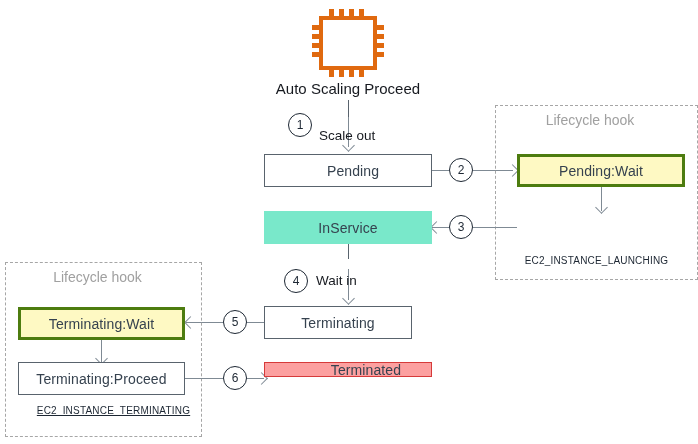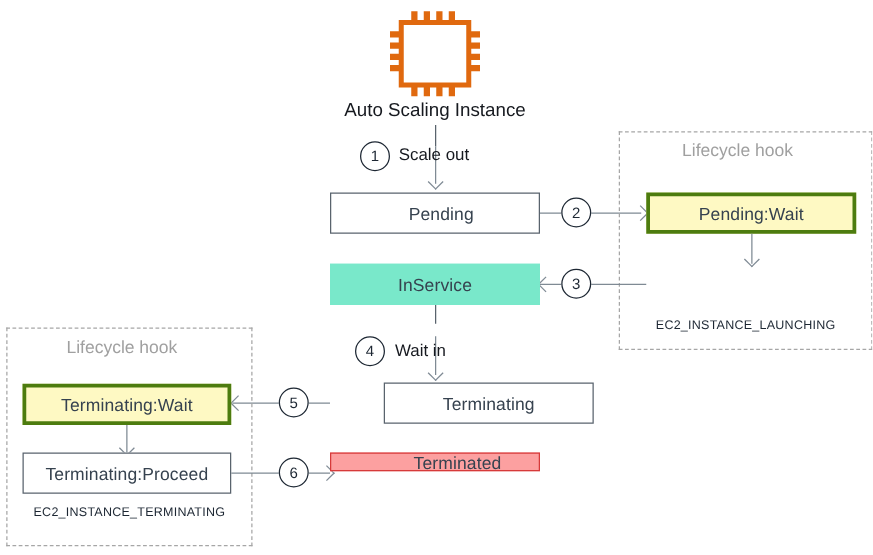--- a/index.html
+++ b/index.html
@@ -168,28 +168,28 @@
         <rect x="5" y="44" width="9" height="5"></rect>
 
         <rect x="68" y="17" width="9" height="5"></rect>
         <rect x="68" y="26" width="9" height="5"></rect>
         <rect x="68" y="35" width="9" height="5"></rect>
         <rect x="68" y="44" width="9" height="5"></rect>
       </g>
     </svg>
   </div>
 
-  <div class="instance-label" style="left:248px; top:80px; width:200px;">Auto Scaling Instance</div>
+  <div class="instance-label" style="left:248px; top:80px; width:200px;">Auto Scaling Proceed</div>
 
   <div class="line-dark-v" style="left:348px; top:100px; height:17px;"></div>
   <div class="line-v" style="left:348px; top:117px; height:30px;"></div>
   <div class="arrow arrow-down" style="left:344px; top:141px;"></div>
 
   <div class="num-circle" style="left:288px; top:113px;">1</div>
-  <div class="flow-label" style="left:319px; top:116px;">Scale out</div>
+  <div class="flow-label" style="left:319px; top:128px;">Scale out</div>
 
   <div class="state-box box-plain" style="left:264px; top:154px; width:168px; height:33px;padding-left:10px;">Pending</div>
 
   <div class="line-h" style="left:432px; top:170px; width:17px;"></div>
   <div class="num-circle" style="left:449px; top:158px;">2</div>
   <div class="line-h" style="left:473px; top:170px; width:40px;"></div>
   <div class="arrow arrow-right" style="left:508px; top:166px;"></div>
 
   <div class="hook-group" style="left:495px; top:105px; width:203px; height:175px;"></div>
   <div class="hook-title" style="left:495px; top:112px; width:190px;">Lifecycle hook</div>
@@ -209,38 +209,38 @@
 
   <div class="state-box box-teal" style="left:264px; top:211px; width:168px; height:33px;">InService</div>
 
   <div class="line-dark-v" style="left:348px; top:244px; height:15px;"></div>
   <div class="line-v" style="left:348px; top:269px; height:31px;"></div>
   <div class="arrow arrow-down" style="left:344px; top:294px;"></div>
 
   <div class="num-circle" style="left:284px; top:269px;">4</div>
   <div class="flow-label" style="left:316px; top:273px;">Wait in</div>
 
-  <div class="state-box box-plain" style="left:264px; top:306px; width:168px; height:33px;margin-left:43px;">Terminating</div>
+  <div class="state-box box-plain" style="left:264px; top:306px; width:148px; height:33px;">Terminating</div>
 
   <div class="line-h" style="left:247px; top:322px; width:17px;"></div>
   <div class="num-circle" style="left:223px; top:310px;">5</div>
   <div class="line-h" style="left:186px; top:322px; width:37px;"></div>
   <div class="arrow arrow-left" style="left:186px; top:318px;"></div>
 
   <div class="hook-group" style="left:5px; top:262px; width:197px; height:175px;"></div>
   <div class="hook-title" style="left:5px; top:269px; width:185px;">Lifecycle hook</div>
 
   <div class="state-box box-blue" style="left:18px; top:307px; width:167px; height:33px;">Terminating:Wait</div>
 
   <div class="line-v" style="left:101px; top:340px; height:22px;"></div>
   <div class="arrow arrow-down" style="left:97px; top:354px;"></div>
 
   <div class="state-box box-plain" style="left:18px; top:362px; width:167px; height:33px;">Terminating:Proceed</div>
 
-  <div class="hook-caption" style="left:5px; top:405px; width:197px;">EC2_INSTANCE_TERMINATING</div>
+  <div class="hook-caption" style="left:15px; top:405px; width:197px;text-decoration:underline;">EC2_INSTANCE_TERMINATING</div>
 
   <div class="line-h" style="left:185px; top:378px; width:38px;"></div>
   <div class="num-circle" style="left:223px; top:366px;">6</div>
   <div class="line-h" style="left:247px; top:378px; width:17px;"></div>
   <div class="arrow arrow-right" style="left:257px; top:374px;"></div>
 
   <div class="state-box box-red" style="left:264px; top:362px; width:168px; height:15px;padding-left:36px;">Terminated</div>
 
 </div>
 

